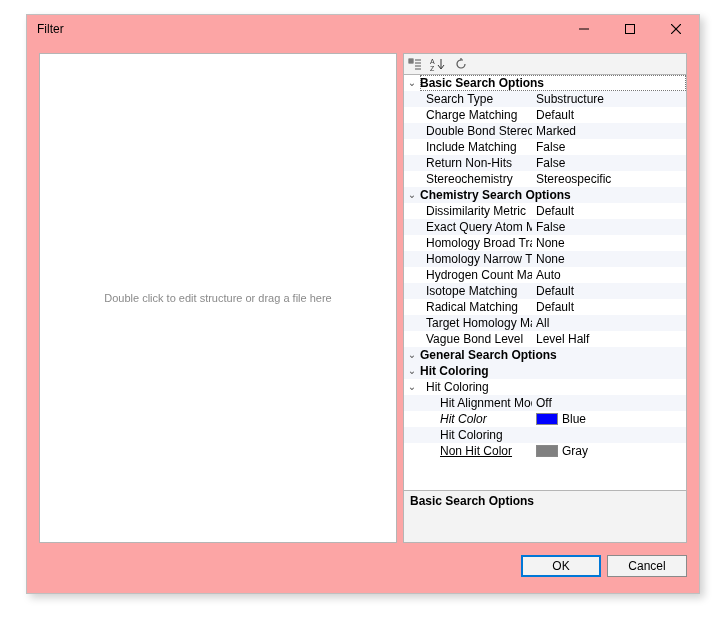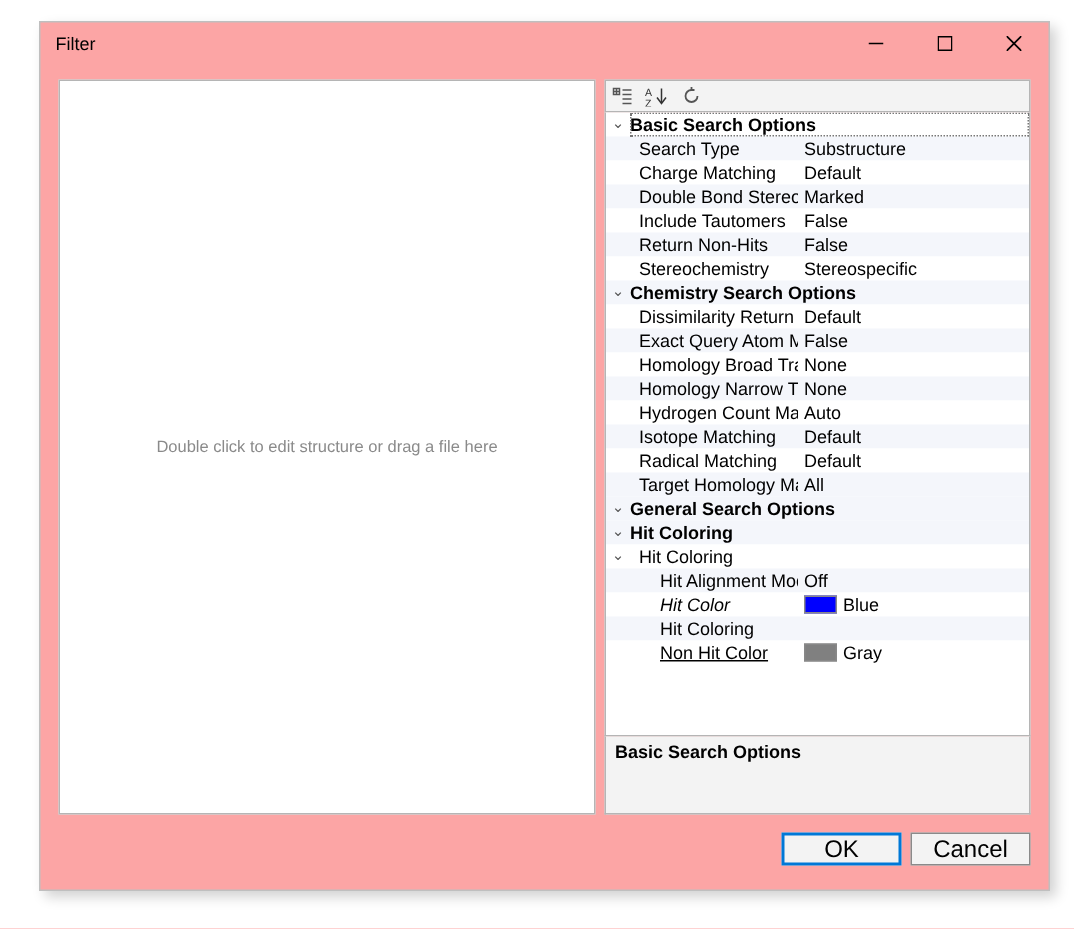--- a/index.html
+++ b/index.html
@@ -136,22 +136,22 @@
     justify-content: flex-end;
     align-items: center;
     gap: 6px;
     margin-top: 8px;
   }
   .btn {
     min-width: 80px;
     height: 22px;
     border: 1px solid #8a8a8a;
     background: #f3f3f3;
-    font-size: 16px;
-    display:flex; align-items:flex-end; justify-content:center;
+    font-size: 12px;
+    display:flex; align-items:center; justify-content:center;
     padding: 0 12px;
   }
   .btn.default { border: 1px solid #0078d7; box-shadow: 0 0 0 1px #0078d7 inset; }
 </style>
 </head>
 <body>
 
 <div class="window">
 
   <div class="titlebar">
@@ -231,21 +231,21 @@
             </div>
             <div class="pg-row alt1">
               <span class="pg-expander"></span>
               <span class="pg-indent" style="width: 4px;"></span>
               <span class="pg-propname" style="width: 108px;">Double Bond Stereo Chemistry</span>
               <span class="pg-propval">Marked</span>
             </div>
             <div class="pg-row alt0">
               <span class="pg-expander"></span>
               <span class="pg-indent" style="width: 4px;"></span>
-              <span class="pg-propname" style="width: 108px;">Include Tautomers</span>
+              <span class="pg-propname" style="width: 108px;">Include Matching</span>
               <span class="pg-propval">False</span>
             </div>
             <div class="pg-row alt1">
               <span class="pg-expander"></span>
               <span class="pg-indent" style="width: 4px;"></span>
               <span class="pg-propname" style="width: 108px;">Return Non-Hits</span>
               <span class="pg-propval">False</span>
             </div>
             <div class="pg-row alt0">
               <span class="pg-expander"></span>
@@ -255,21 +255,21 @@
             </div>
             <div class="pg-row alt1">
               <span class="pg-expander">
                 <span class="chev">⌄</span>
               </span>
               <span class="pg-catname">Chemistry Search Options</span>
             </div>
             <div class="pg-row alt0">
               <span class="pg-expander"></span>
               <span class="pg-indent" style="width: 4px;"></span>
-              <span class="pg-propname" style="width: 108px;">Dissimilarity Return</span>
+              <span class="pg-propname" style="width: 108px;">Dissimilarity Metric</span>
               <span class="pg-propval">Default</span>
             </div>
             <div class="pg-row alt1">
               <span class="pg-expander"></span>
               <span class="pg-indent" style="width: 4px;"></span>
               <span class="pg-propname" style="width: 108px;">Exact Query Atom Matching</span>
               <span class="pg-propval">False</span>
             </div>
             <div class="pg-row alt0">
               <span class="pg-expander"></span>
@@ -299,20 +299,26 @@
               <span class="pg-expander"></span>
               <span class="pg-indent" style="width: 4px;"></span>
               <span class="pg-propname" style="width: 108px;">Radical Matching</span>
               <span class="pg-propval">Default</span>
             </div>
             <div class="pg-row alt1">
               <span class="pg-expander"></span>
               <span class="pg-indent" style="width: 4px;"></span>
               <span class="pg-propname" style="width: 108px;">Target Homology Matching</span>
               <span class="pg-propval">All</span>
+            </div>
+            <div class="pg-row alt0">
+              <span class="pg-expander"></span>
+              <span class="pg-indent" style="width: 4px;"></span>
+              <span class="pg-propname" style="width: 108px;">Vague Bond Level</span>
+              <span class="pg-propval">Level Half</span>
             </div>
             <div class="pg-row alt1">
               <span class="pg-expander">
                 <span class="chev">⌄</span>
               </span>
               <span class="pg-catname">General Search Options</span>
             </div>
             <div class="pg-row alt1">
               <span class="pg-expander">
                 <span class="chev">⌄</span>

